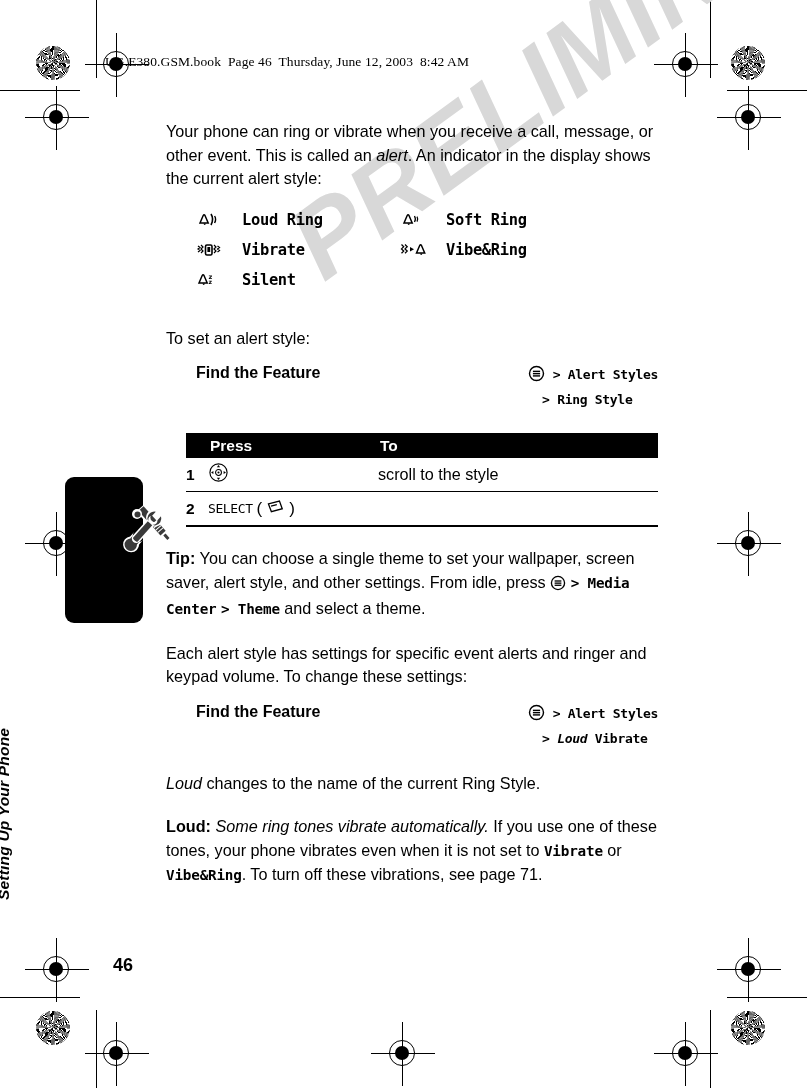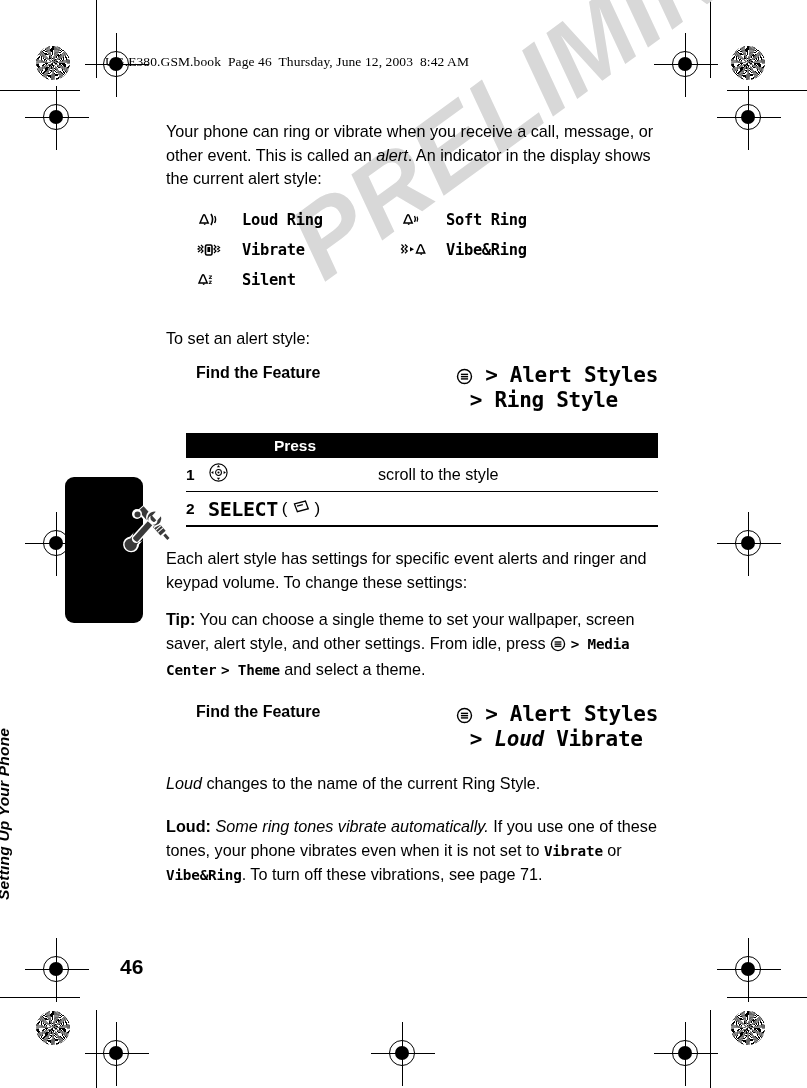--- a/index.html
+++ b/index.html
@@ -185,21 +185,21 @@
   }
   .ftf-label {
     width: 200px;
     flex: 0 0 200px;
     font-size: 16px;
     font-weight: bold;
   }
   .ftf-path {
     font-family: "DejaVu Sans Mono", monospace;
     font-weight: bold;
-    font-size: 21px;
+    font-size: 13px;
     line-height: 22px;
     letter-spacing: -0.3px;
     white-space: nowrap;
   }
   .ftf-path .l2 { padding-left: 14px; display: block; }
   .ftf-path .ital { font-style: italic; }
 
   
   .steps {
     margin: 0 0 20px 0;
@@ -207,21 +207,20 @@
     width: 472px;
   }
   .steps-head {
     background: #000;
     color: #fff;
     height: 25px;
     display: flex;
     align-items: center;
     font-size: 15.5px;
     font-weight: bold;
-    text-align: center;
   }
   .col-n { width: 22px; flex: 0 0 22px; }
   .col-press { width: 170px; flex: 0 0 170px; }
   .col-to { flex: 1 1 auto; }
   .steps-head .col-press { padding-left: 2px; }
 
   .step-row {
     display: flex;
     align-items: center;
     height: 33px;
@@ -230,31 +229,31 @@
   }
   .step-row .col-n { font-weight: bold; font-size: 15.5px; }
   .step-row.last { border-bottom: 2.6px solid #000; }
   .step-row .press-cell {
     display: flex;
     align-items: center;
     gap: 4px;
   }
   .select-word {
     font-family: "DejaVu Sans Mono", monospace;
-    font-weight: bold;
-    font-size: 20px;
+    font-weight: normal;
+    font-size: 13px;
     letter-spacing: -0.4px;
   }
 
   
   .page-num {
     position: absolute;
-    left: 120px;
+    left: 113px;
     top: 955px;
-    font-size: 21px;
+    font-size: 18px;
     font-weight: bold;
   }
 
   
   .watermark {
     position: absolute;
     left: 268px;
     top: 206px;
     font-size: 104px;
     font-weight: bold;
@@ -493,20 +492,21 @@
       </span>
       <span>&gt; Alert Styles</span>
       <span class="l2">&gt; Ring Style</span>
     </div>
   </div>
 
   <div class="steps">
     <div class="steps-head">
       <div class="col-n"></div>
       <div class="col-press">Press</div>
+      <div class="col-to">To</div>
     </div>
 
     <div class="step-row">
       <div class="col-n">1</div>
       <div class="col-press press-cell">
         <span>
           <svg viewBox="0 0 22 22" width="21" height="21">
             <circle cx="11" cy="11" r="9" fill="none" stroke="#000" stroke-width="1.2"></circle>
             <circle cx="11" cy="11" r="3.1" fill="none" stroke="#000" stroke-width="1.1"></circle>
             <circle cx="11" cy="11" r="1.1" fill="#000"></circle>
@@ -530,28 +530,28 @@
           <svg viewBox="0 0 20 16" width="19" height="15">
             <path d="M2.5 5.2 L14.2 2.2 L17.2 10.4 L5.6 13.6 Z" fill="none" stroke="#000" stroke-width="1.4"></path>
             <path d="M5.2 7.6 L11.4 6.0" fill="none" stroke="#000" stroke-width="1.2"></path>
           </svg>
         </span>
         <span style="font-size:17px;">)</span>
       </div>
     </div>
   </div>
 
-  <p class="body tight">Each alert style has settings for specific event alerts and ringer and keypad volume. To change these settings:</p>
-
   <p class="body"><b class="bd">Tip:</b><span> You can choose a single theme to set your wallpaper, screen saver, alert style, and other settings. From idle, press </span><span style="display:inline-block;vertical-align:-3px;"><svg viewBox="0 0 18 18" width="16" height="16">
           <circle cx="9" cy="9" r="7.4" fill="none" stroke="#000" stroke-width="1.5"></circle>
           <rect x="5.2" y="6" width="7.6" height="1.5" fill="#000"></rect>
           <rect x="5.2" y="8.4" width="7.6" height="1.5" fill="#000"></rect>
           <rect x="5.2" y="10.8" width="7.6" height="1.5" fill="#000"></rect>
         </svg></span><span> <span class="mono">&gt; Media Center</span></span><span> <span class="mono">&gt; Theme</span></span><span> and select a theme.</span></p>
+
+  <p class="body tight">Each alert style has settings for specific event alerts and ringer and keypad volume. To change these settings:</p>
 
   <div class="ftf">
     <div class="ftf-label">Find the Feature</div>
     <div class="ftf-path">
       <span style="display:inline-block;vertical-align:-3px;">
         <svg viewBox="0 0 18 18" width="17" height="17">
           <circle cx="9" cy="9" r="7.4" fill="none" stroke="#000" stroke-width="1.5"></circle>
           <rect x="5.2" y="6" width="7.6" height="1.5" fill="#000"></rect>
           <rect x="5.2" y="8.4" width="7.6" height="1.5" fill="#000"></rect>
           <rect x="5.2" y="10.8" width="7.6" height="1.5" fill="#000"></rect>

